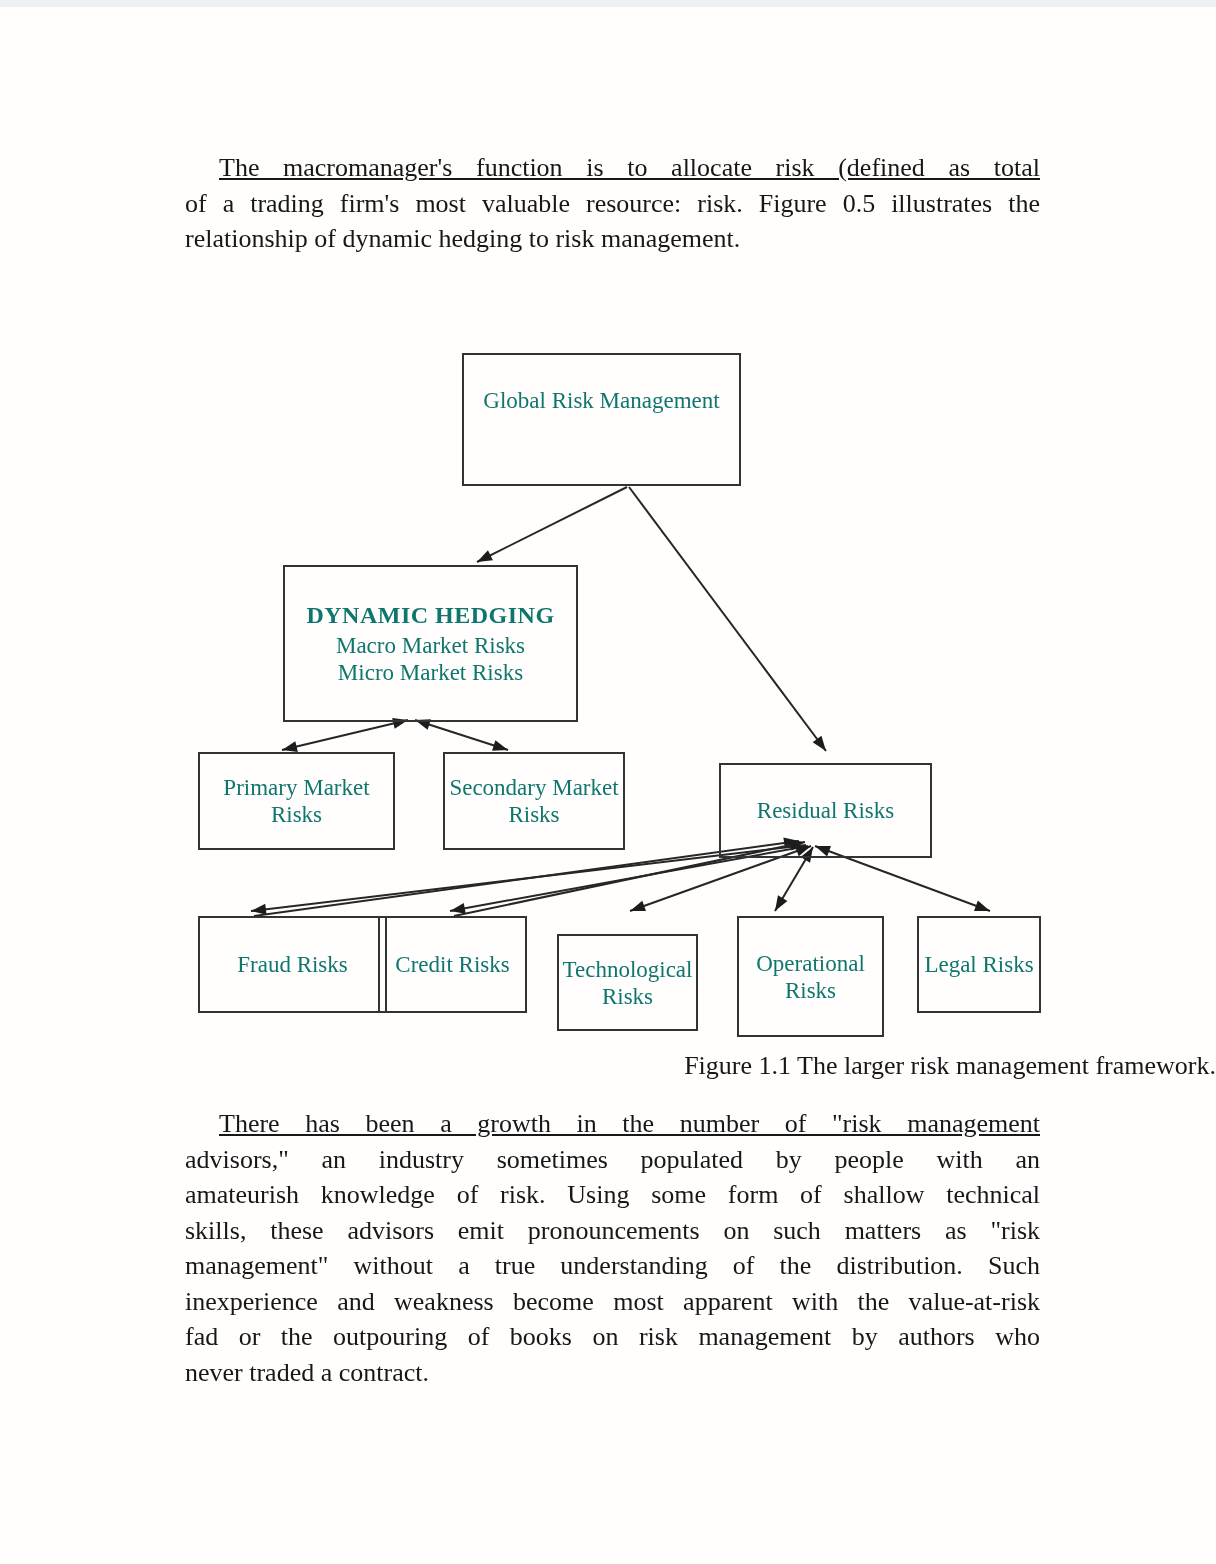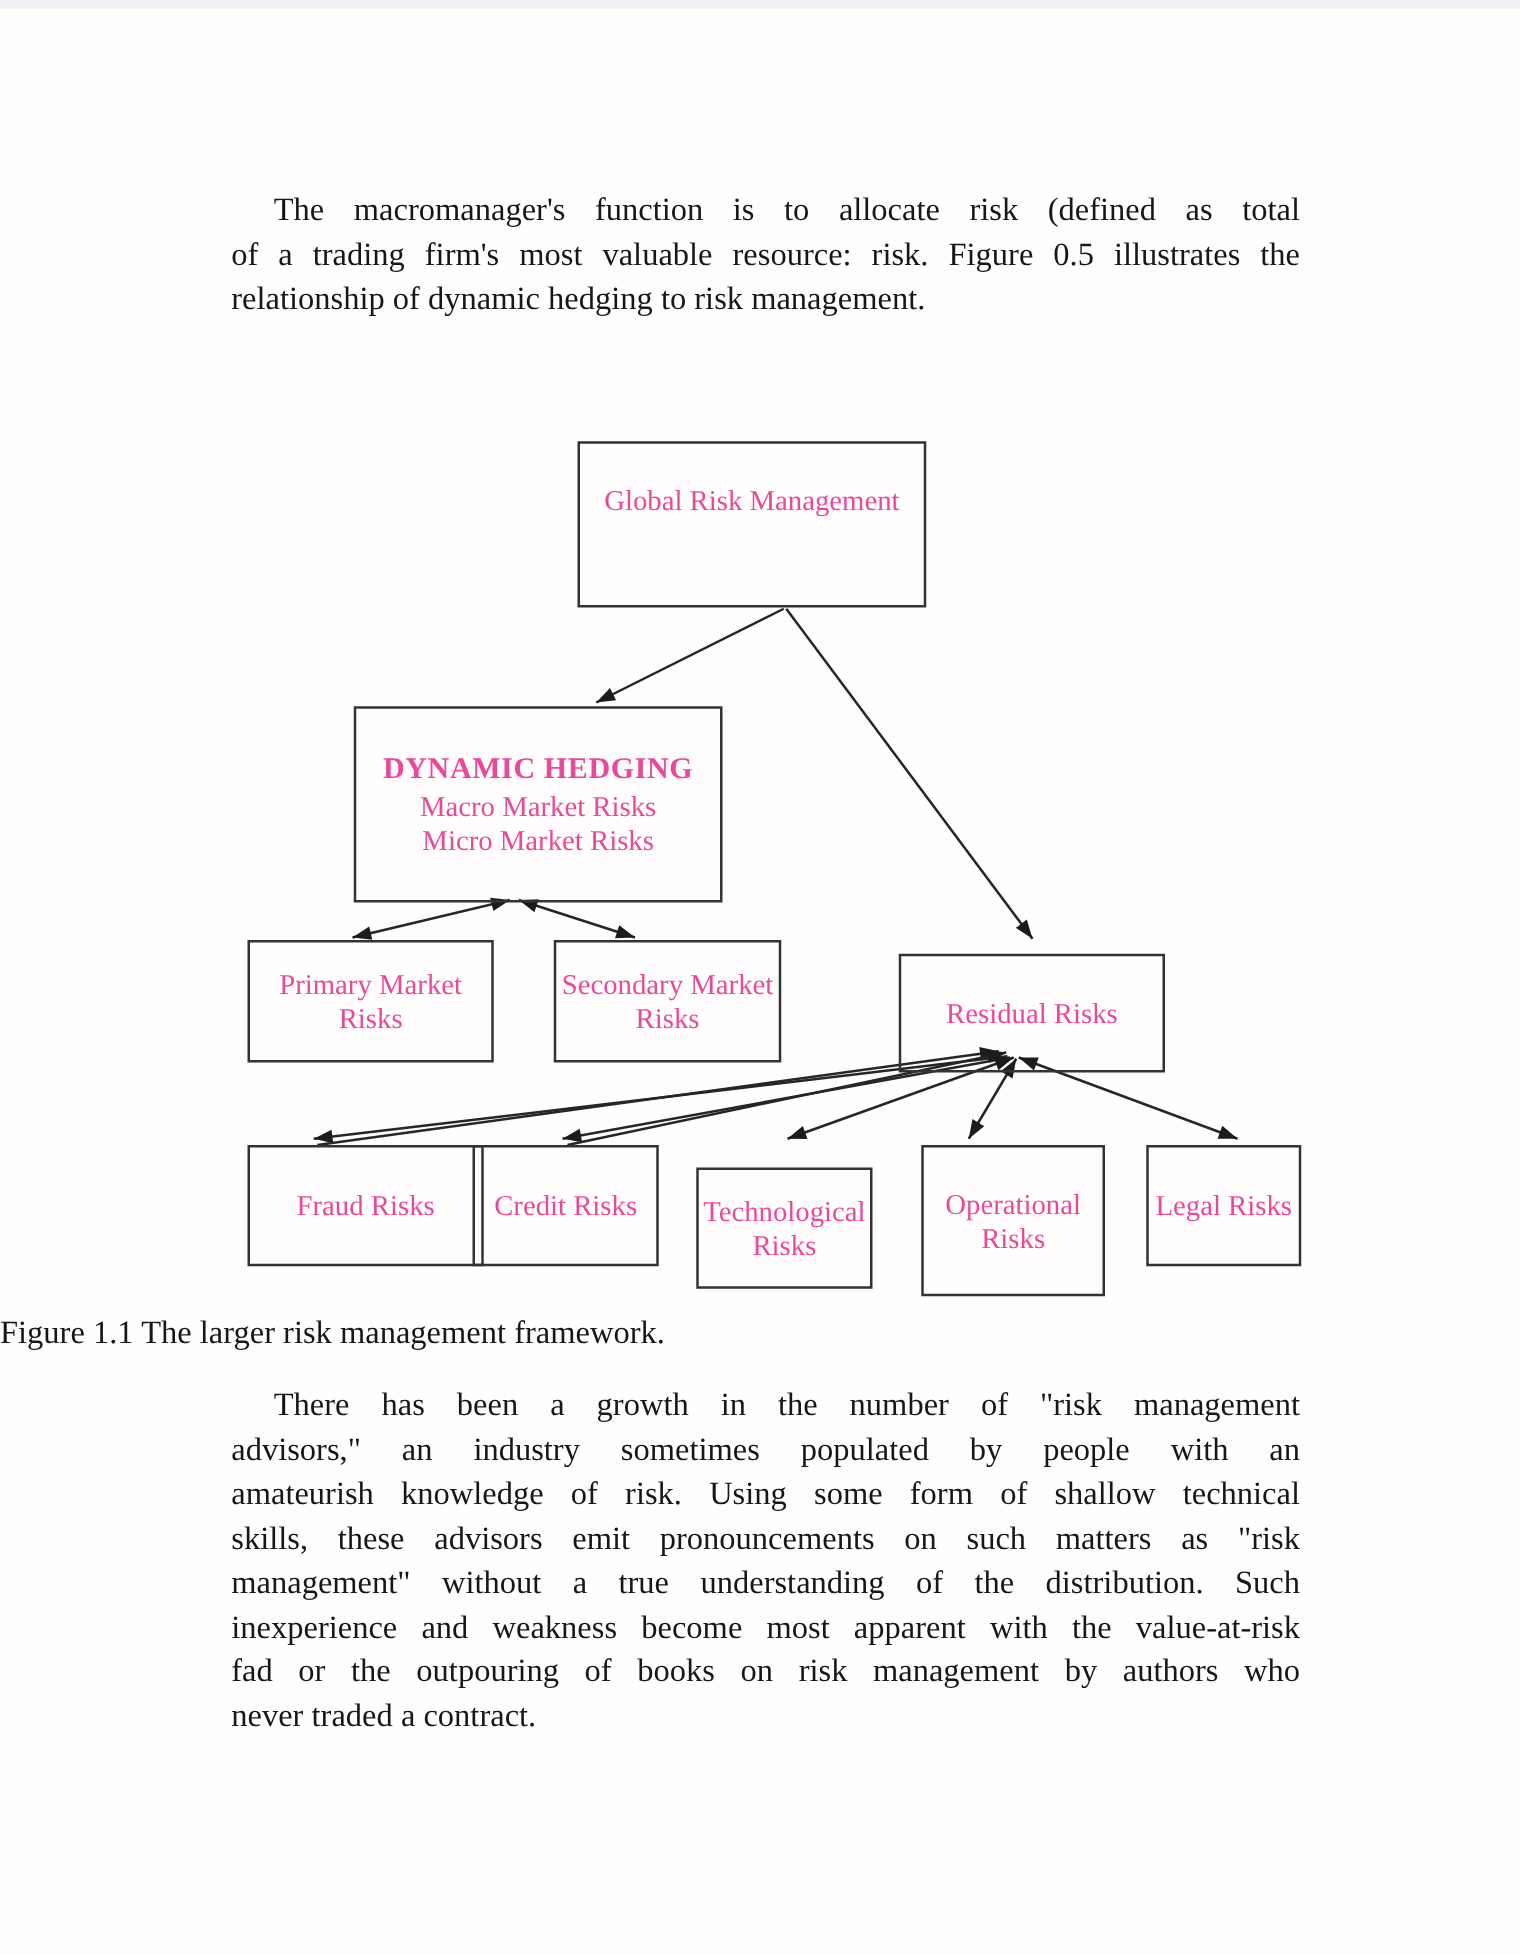--- a/index.html
+++ b/index.html
@@ -16,35 +16,35 @@
     background:#eff0f4;
   }
   .para{
     position:absolute;left:185px;width:855px;
     font-size:26px;line-height:35.5px;margin:0;
   }
   .para1{top:150px;}
   .para2{top:1106px;}
   .line{display:block;text-align:justify;text-align-last:justify;white-space:nowrap;}
   .line.last{text-align-last:left;}
-  .line.indent{text-indent:34px;}
+  .line.indent{text-indent:34px;text-decoration:underline;}
   .caption{
     position:absolute;left:0;top:1051px;width:1216px;
-    font-size:26px;text-align:left;margin:0;
+    font-size:26px;text-align:right;margin:0;
   }
   .diagram{position:absolute;left:0;top:0;width:1216px;height:1564px;}
   .edges{position:absolute;left:0;top:0;pointer-events:none;}
   .edges line{stroke:#262626;stroke-width:2;}
   .edges polygon{fill:#1c1c1c;stroke:none;}
   .node{
     position:absolute;
     border:2px solid #333;
     background:transparent;
     display:flex;flex-direction:column;align-items:center;justify-content:center;
-    font-size:23px;line-height:27px;color:#ec4899;text-align:right;
+    font-size:23px;line-height:27px;color:#0f766e;text-align:right;
     box-sizing:border-box;
   }
   .node-global{justify-content:flex-start;padding-top:32px;}
   .node-dynamic .node-line:first-child{
     font-weight:bold;font-size:24px;letter-spacing:0.5px;margin-bottom:3px;
   }
 </style>
 </head>
 <body>
 

